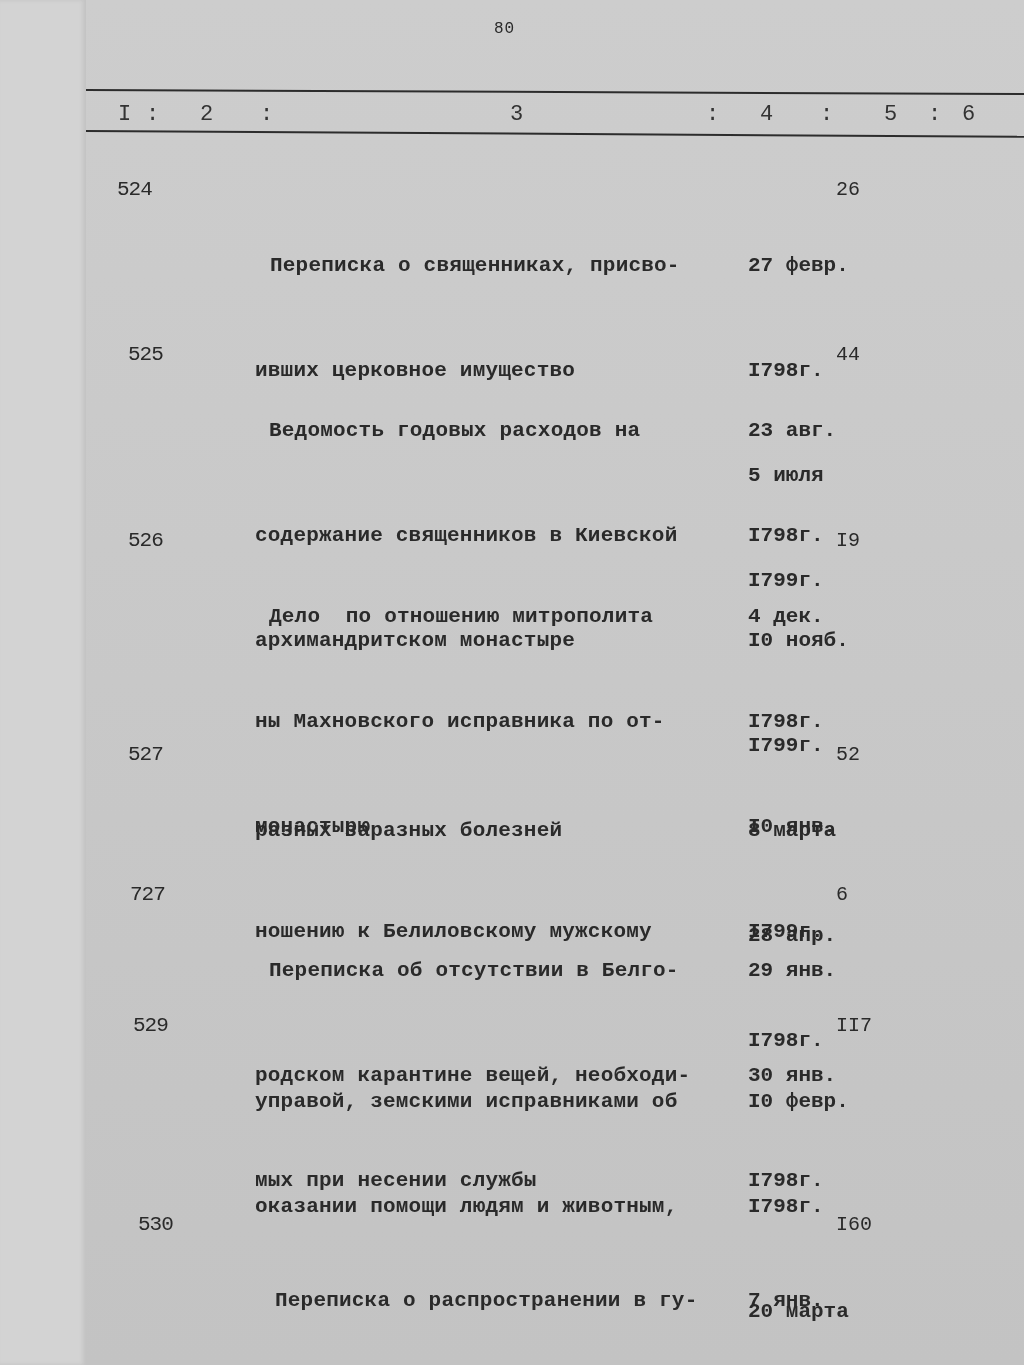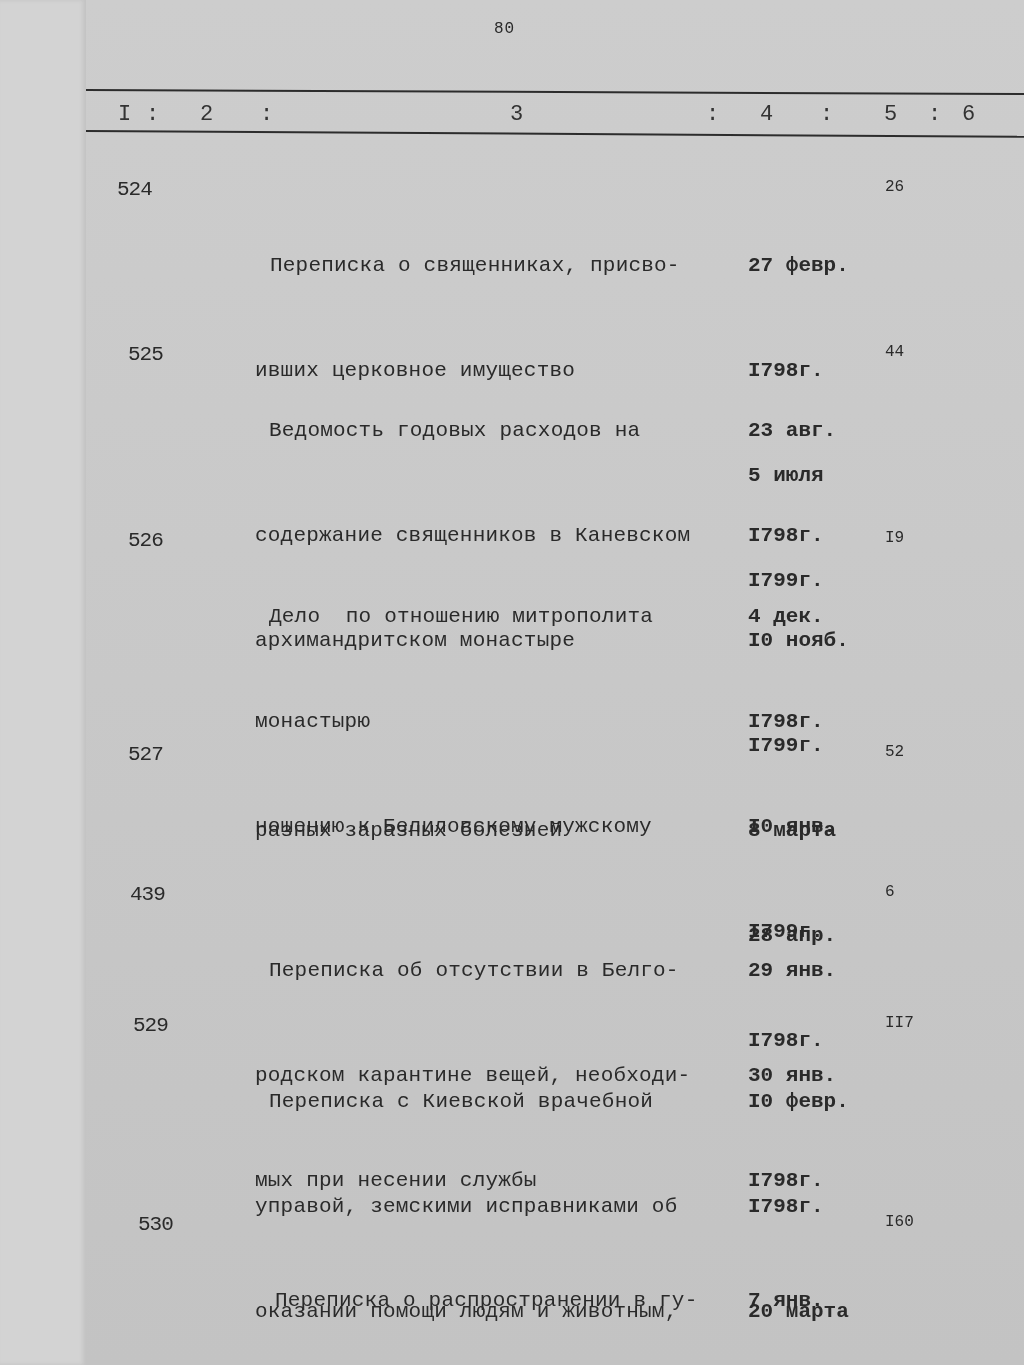--- a/index.html
+++ b/index.html
@@ -28,29 +28,29 @@
   .rule.bottom { top:130px; transform:rotate(0.35deg); transform-origin:left; }
   .col-head {
     position:absolute; top:102px; font-size:22px; color:#333;
   }
   .entry { position:absolute; left:0; width:1024px; }
   .entry .num {
     position:absolute; font-size:21px; letter-spacing:-1px;
   }
   .entry .desc {
     position:absolute; left:255px; width:490px; font-size:21px; line-height:35px;
-    letter-spacing:0.2px; white-space:pre;
+    letter-spacing:0.2px; white-space:pre;font-weight:bold;
   }
   .entry .dates {
     position:absolute; left:748px; width:130px; font-size:21px; line-height:35px;
     white-space:pre;
     font-weight:bold;
   }
   .entry .pages {
-    position:absolute; left:885px; font-size:16px;
+    position:absolute; left:836px; font-size:20px;
   }
   .line { display:block; }
 </style>
 </head>
 <body>
 
 <div class="margin-strip"></div>
 <div class="page"></div>
 
 <div class="page-number">80</div>
@@ -84,36 +84,37 @@
     <span class="line">5 июля</span>
     <span class="line">I799г.</span>
   </div>
   <span class="pages">26</span>
 </div>
 
 <div class="entry" style="top:343px">
   <span class="num" style="left:128px">525</span>
   <div class="desc">
     <span class="line" style="padding-left:14px">Ведомость годовых расходов на</span>
-    <span class="line">содержание священников в Каневском</span>
+    <span class="line">содержание священников в Киевской</span>
     <span class="line">архимандритском монастыре</span>
   </div>
   <div class="dates">
     <span class="line">23 авг.</span>
     <span class="line">I798г.</span>
     <span class="line">I0 нояб.</span>
     <span class="line">I799г.</span>
   </div>
   <span class="pages">44</span>
 </div>
 
 <div class="entry" style="top:529px">
   <span class="num" style="left:128px">526</span>
   <div class="desc">
     <span class="line" style="padding-left:14px">Дело  по отношению митрополита</span>
+    <span class="line">ны Махновского исправника по от-</span>
     <span class="line">монастырю</span>
     <span class="line">ношению к Белиловскому мужскому</span>
   </div>
   <div class="dates">
     <span class="line">4 дек.</span>
     <span class="line">I798г.</span>
     <span class="line">I0 янв.</span>
     <span class="line">I799г.</span>
   </div>
   <span class="pages">I9</span>
@@ -126,38 +127,37 @@
   </div>
   <div class="dates">
     <span class="line">8 марта</span>
     <span class="line">28 апр.</span>
     <span class="line">I798г.</span>
   </div>
   <span class="pages">52</span>
 </div>
 
 <div class="entry" style="top:883px">
-  <span class="num" style="left:130px">439</span>
+  <span class="num" style="left:130px">727</span>
   <div class="desc">
     <span class="line" style="padding-left:14px">Переписка об отсутствии в Белго-</span>
     <span class="line">родском карантине вещей, необходи-</span>
     <span class="line">мых при несении службы</span>
   </div>
   <div class="dates">
     <span class="line">29 янв.</span>
     <span class="line">30 янв.</span>
     <span class="line">I798г.</span>
   </div>
   <span class="pages">6</span>
 </div>
 
 <div class="entry" style="top:1014px">
   <span class="num" style="left:133px">529</span>
   <div class="desc">
-    <span class="line" style="padding-left:14px">Переписка с Киевской врачебной</span>
     <span class="line">управой, земскими исправниками об</span>
     <span class="line">оказании помощи людям и животным,</span>
     
     
   </div>
   <div class="dates">
     <span class="line">I0 февр.</span>
     <span class="line">I798г.</span>
     <span class="line">20 марта</span>
     

